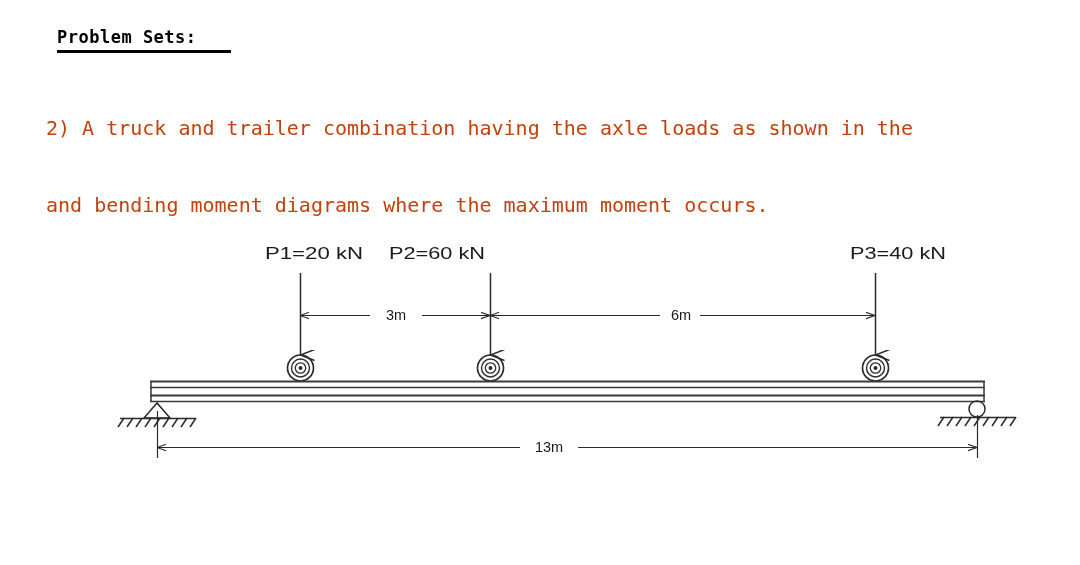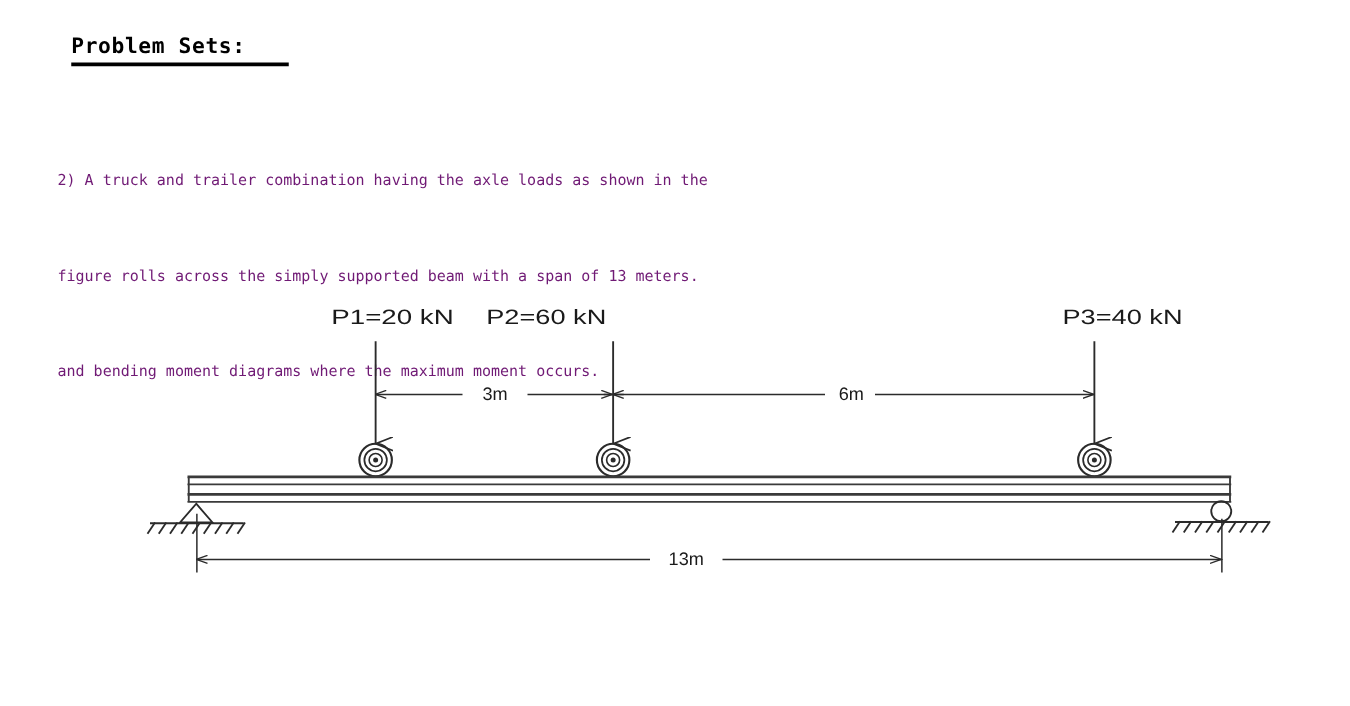--- a/index.html
+++ b/index.html
@@ -41,26 +41,26 @@
     top: 50px;
     width: 174px;
     height: 3px;
     background: #000000;
   }
 
   
   #problem-text {
     position: absolute;
     left: 46px;
-    top: 81px;
+    top: 65px;
     width: 968px;
     font-family: "DejaVu Sans Mono", monospace;
-    font-size: 12px;
+    font-size: 20px;
     line-height: 25.5px;
-    color: #701a75;
+    color: #c2410c;
     white-space: pre;
   }
   #problem-text .line { display: block; }
 
   
   #figure {
     position: absolute;
     left: 0;
     top: 215px;
     width: 1080px;
@@ -72,21 +72,20 @@
 </head>
 <body>
 
 <div id="page">
 
   <div id="heading">Problem Sets:</div>
   <div id="heading-rule"></div>
 
   <div id="problem-text">
     <span class="line">2) A truck and trailer combination having the axle loads as shown in the</span>
-    <span class="line">figure rolls across the simply supported beam with a span of 13 meters.</span>
     <span class="line">and bending moment diagrams where the maximum moment occurs.</span>
   </div>
 
   <div id="figure">
     <svg width="1080" height="270" viewBox="0 0 1080 270" xmlns="http://www.w3.org/2000/svg">
       <defs>
         <marker id="arrowEnd" markerWidth="10" markerHeight="10" refX="9" refY="3.2" orient="auto" markerUnits="userSpaceOnUse">
           <path d="M0,0 L9,3.2 L0,6.4" fill="none" stroke="#2b2b2b" stroke-width="1.1"></path>
         </marker>
         <marker id="arrowStart" markerWidth="10" markerHeight="10" refX="1" refY="3.2" orient="auto" markerUnits="userSpaceOnUse">

